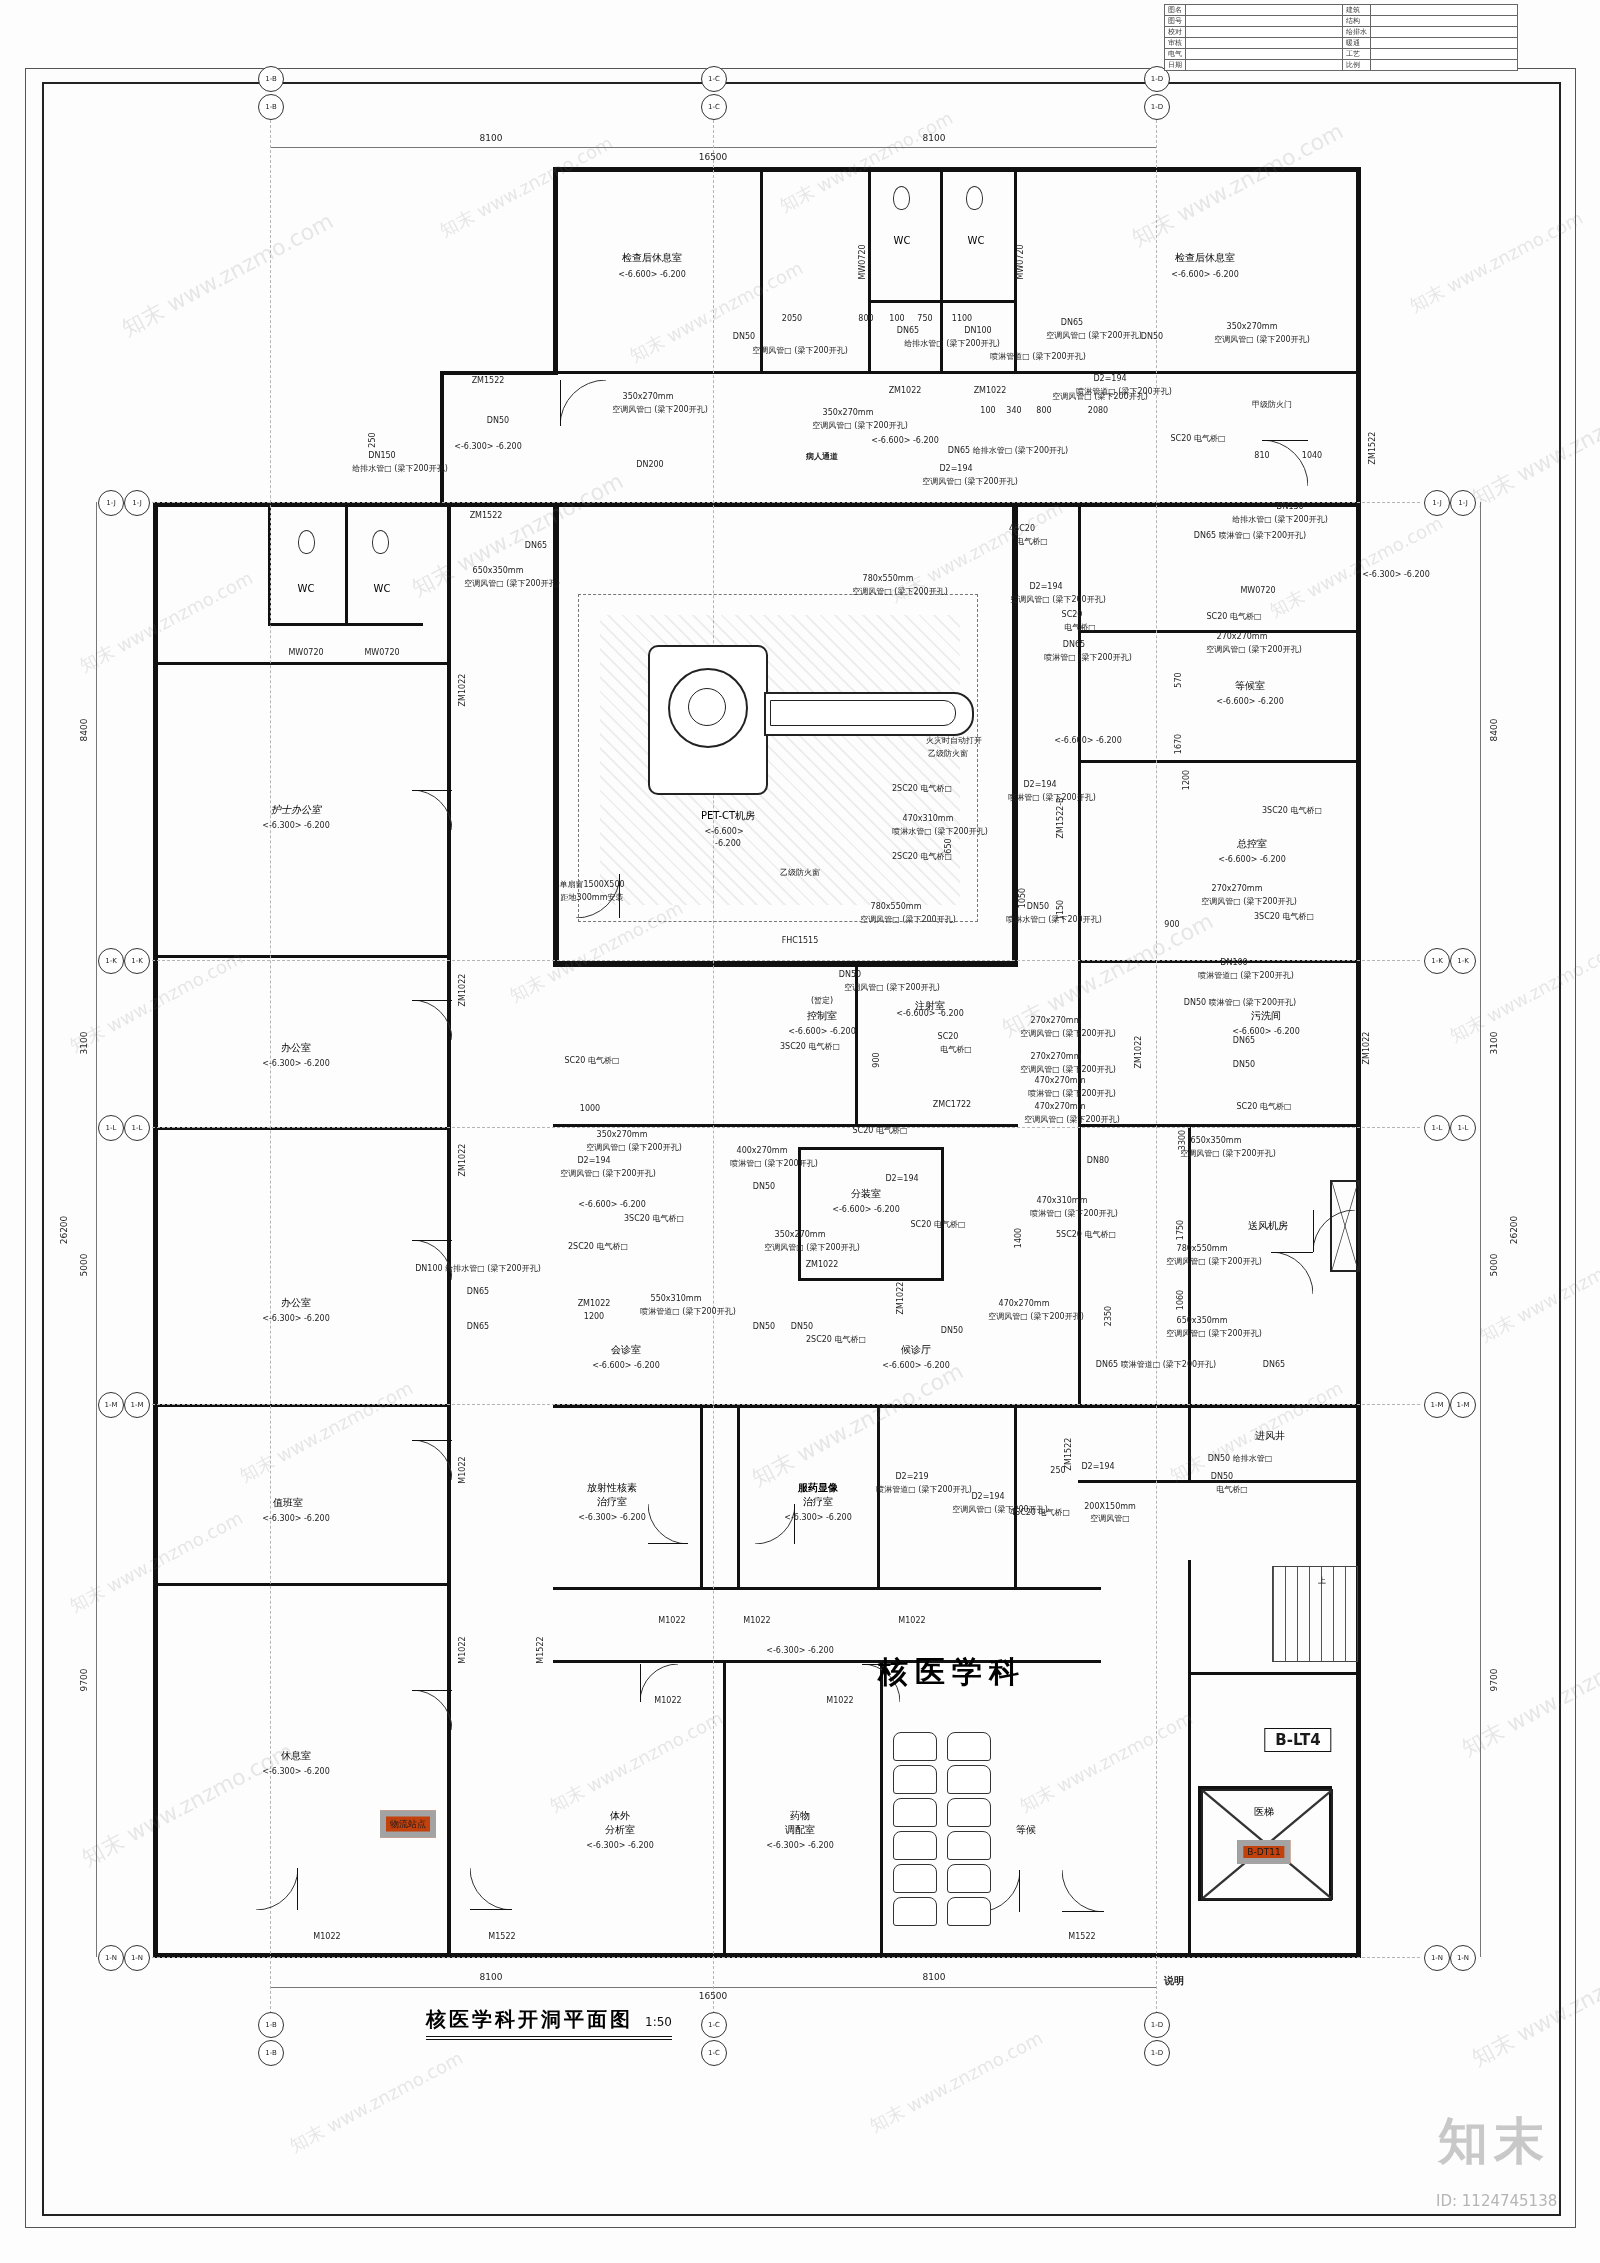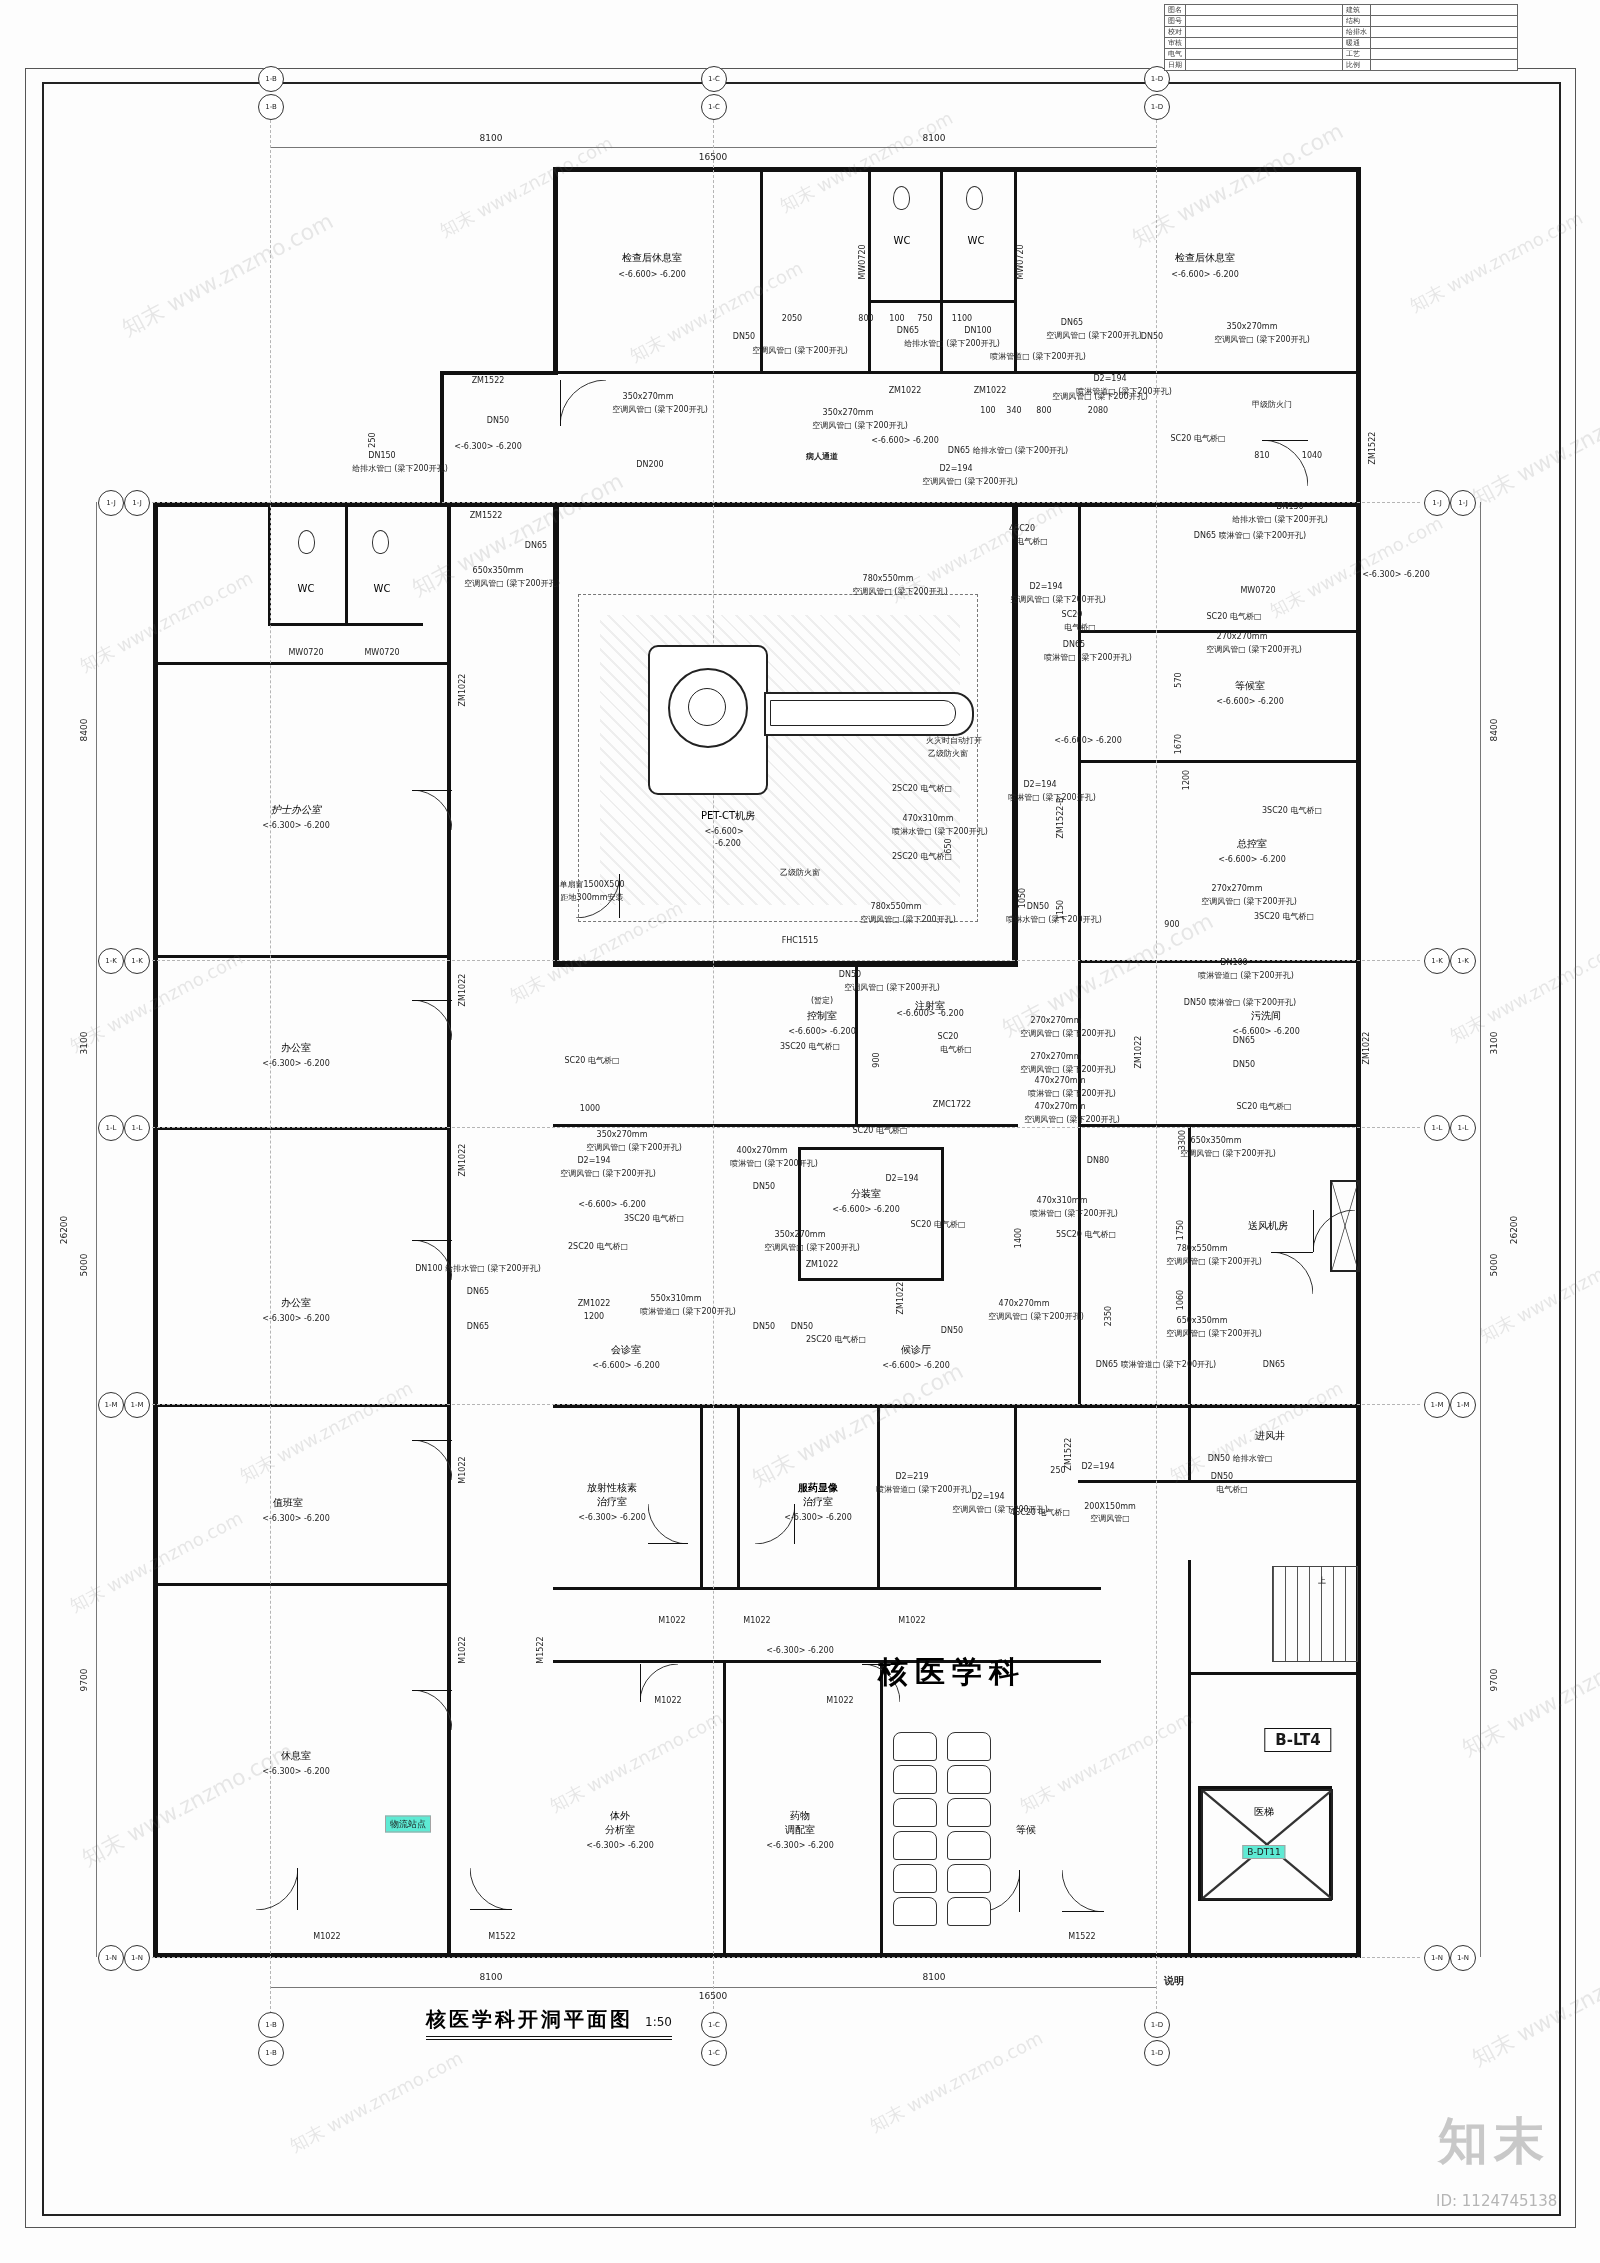--- a/index.html
+++ b/index.html
@@ -17,21 +17,21 @@
   .dashh{position:absolute;border-top:1px dashed #b5b5b5;height:0;}
   .dimline{position:absolute;background:#777;}
   .dim{position:absolute;font-size:9px;color:#222;white-space:nowrap;transform:translate(-50%,-50%);z-index:3;}
   .dim.v{transform:translate(-50%,-50%) rotate(-90deg);}
   .bubble{position:absolute;width:24px;height:24px;border:1px solid #333;border-radius:50%;
           background:#fff;font-size:7px;display:flex;align-items:center;justify-content:center;color:#222;z-index:4;}
   .ann{position:absolute;font-size:8px;color:#222;white-space:nowrap;transform:translate(-50%,-50%);z-index:3;}
   .ann.v{transform:translate(-50%,-50%) rotate(-90deg);}
   .room{position:absolute;font-size:10px;color:#000;white-space:nowrap;transform:translate(-50%,-50%);z-index:3;}
   .elev{position:absolute;font-size:8px;color:#222;white-space:nowrap;transform:translate(-50%,-50%);z-index:3;}
-  .boxed{position:absolute;font-size:9px;border:1px solid #a3a3a3;padding:1px 4px;background:#5eead4;
+  .boxed{position:absolute;font-size:9px;border:6px solid #a3a3a3;padding:1px 4px;background:#c2410c;
          transform:translate(-50%,-50%);white-space:nowrap;z-index:3;}
   .boxedbig{position:absolute;font-size:15px;font-weight:bold;border:1.5px solid #111;padding:2px 10px;
             background:#fff;transform:translate(-50%,-50%);white-space:nowrap;z-index:3;}
   .bigname{position:absolute;font-size:30px;font-weight:bold;letter-spacing:7px;color:#000;
            transform:translate(-50%,-50%);white-space:nowrap;z-index:3;}
   .door{position:absolute;z-index:2;}
   .seat{position:absolute;border:1px solid #333;border-radius:8px 8px 3px 3px;background:#fff;z-index:2;}
   .toilet{position:absolute;width:15px;height:22px;border:1.5px solid #333;border-radius:50% 50% 45% 45%;background:#fff;z-index:2;}
   .xbox{position:absolute;border:2px solid #222;z-index:2;}
   .xbox svg{width:100%;height:100%;display:block;}

